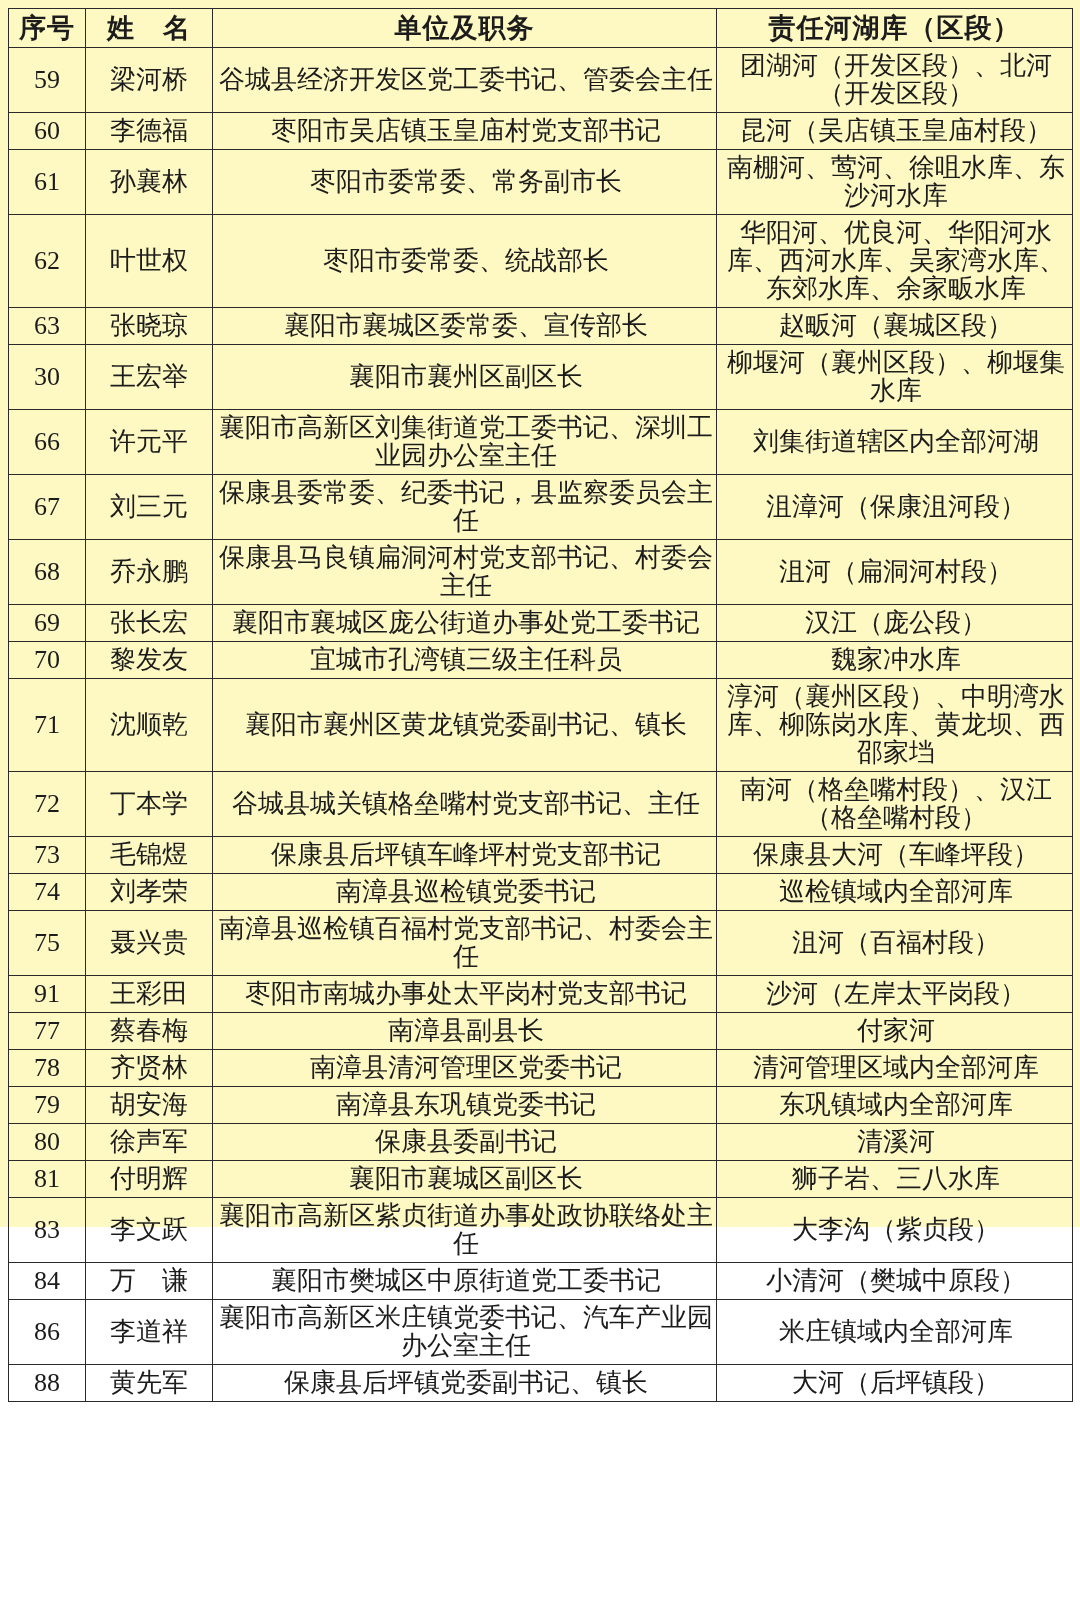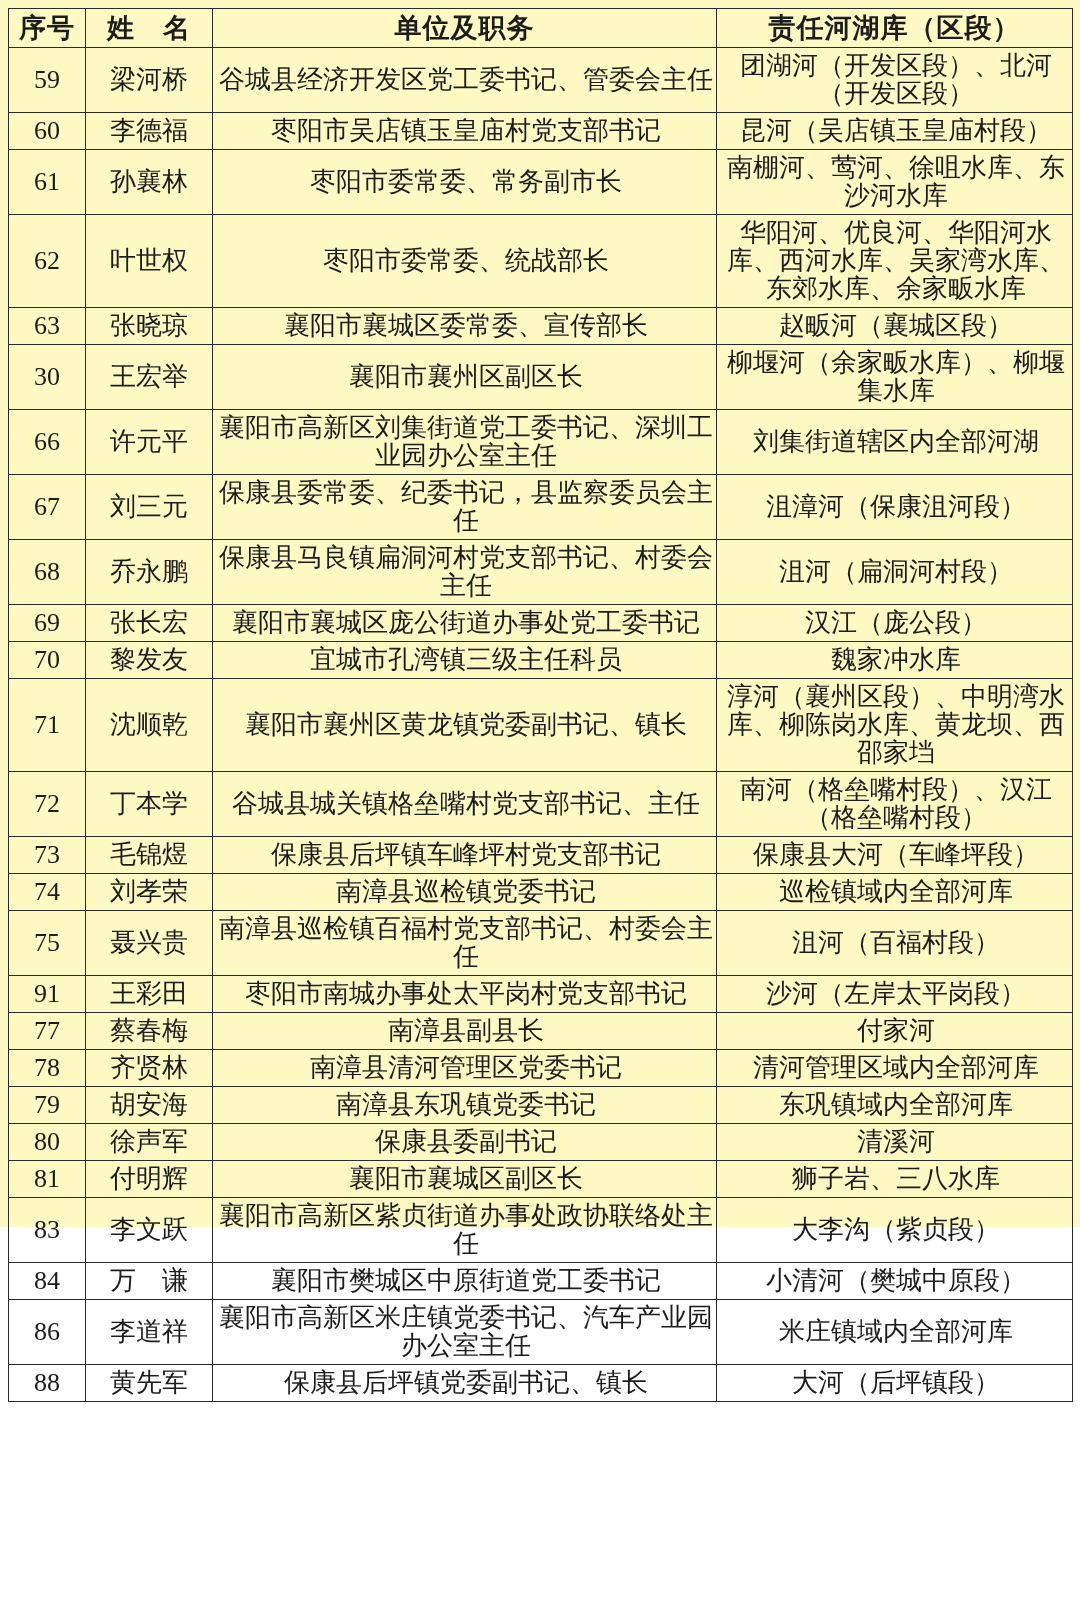--- a/index.html
+++ b/index.html
@@ -110,21 +110,21 @@
     <td class="c-name">张晓琼</td>
     <td class="c-pos">襄阳市襄城区委常委、宣传部长</td>
     <td class="c-river">赵畈河（襄城区段）</td>
   </tr>
 
 
   <tr>
     <td class="c-no">30</td>
     <td class="c-name">王宏举</td>
     <td class="c-pos">襄阳市襄州区副区长</td>
-    <td class="c-river">柳堰河（余家畈水库）、柳堰集水库</td>
+    <td class="c-river">柳堰河（襄州区段）、柳堰集水库</td>
   </tr>
 
   <tr>
     <td class="c-no">66</td>
     <td class="c-name">许元平</td>
     <td class="c-pos">襄阳市高新区刘集街道党工委书记、深圳工业园办公室主任</td>
     <td class="c-river">刘集街道辖区内全部河湖</td>
   </tr>
 
   <tr>

